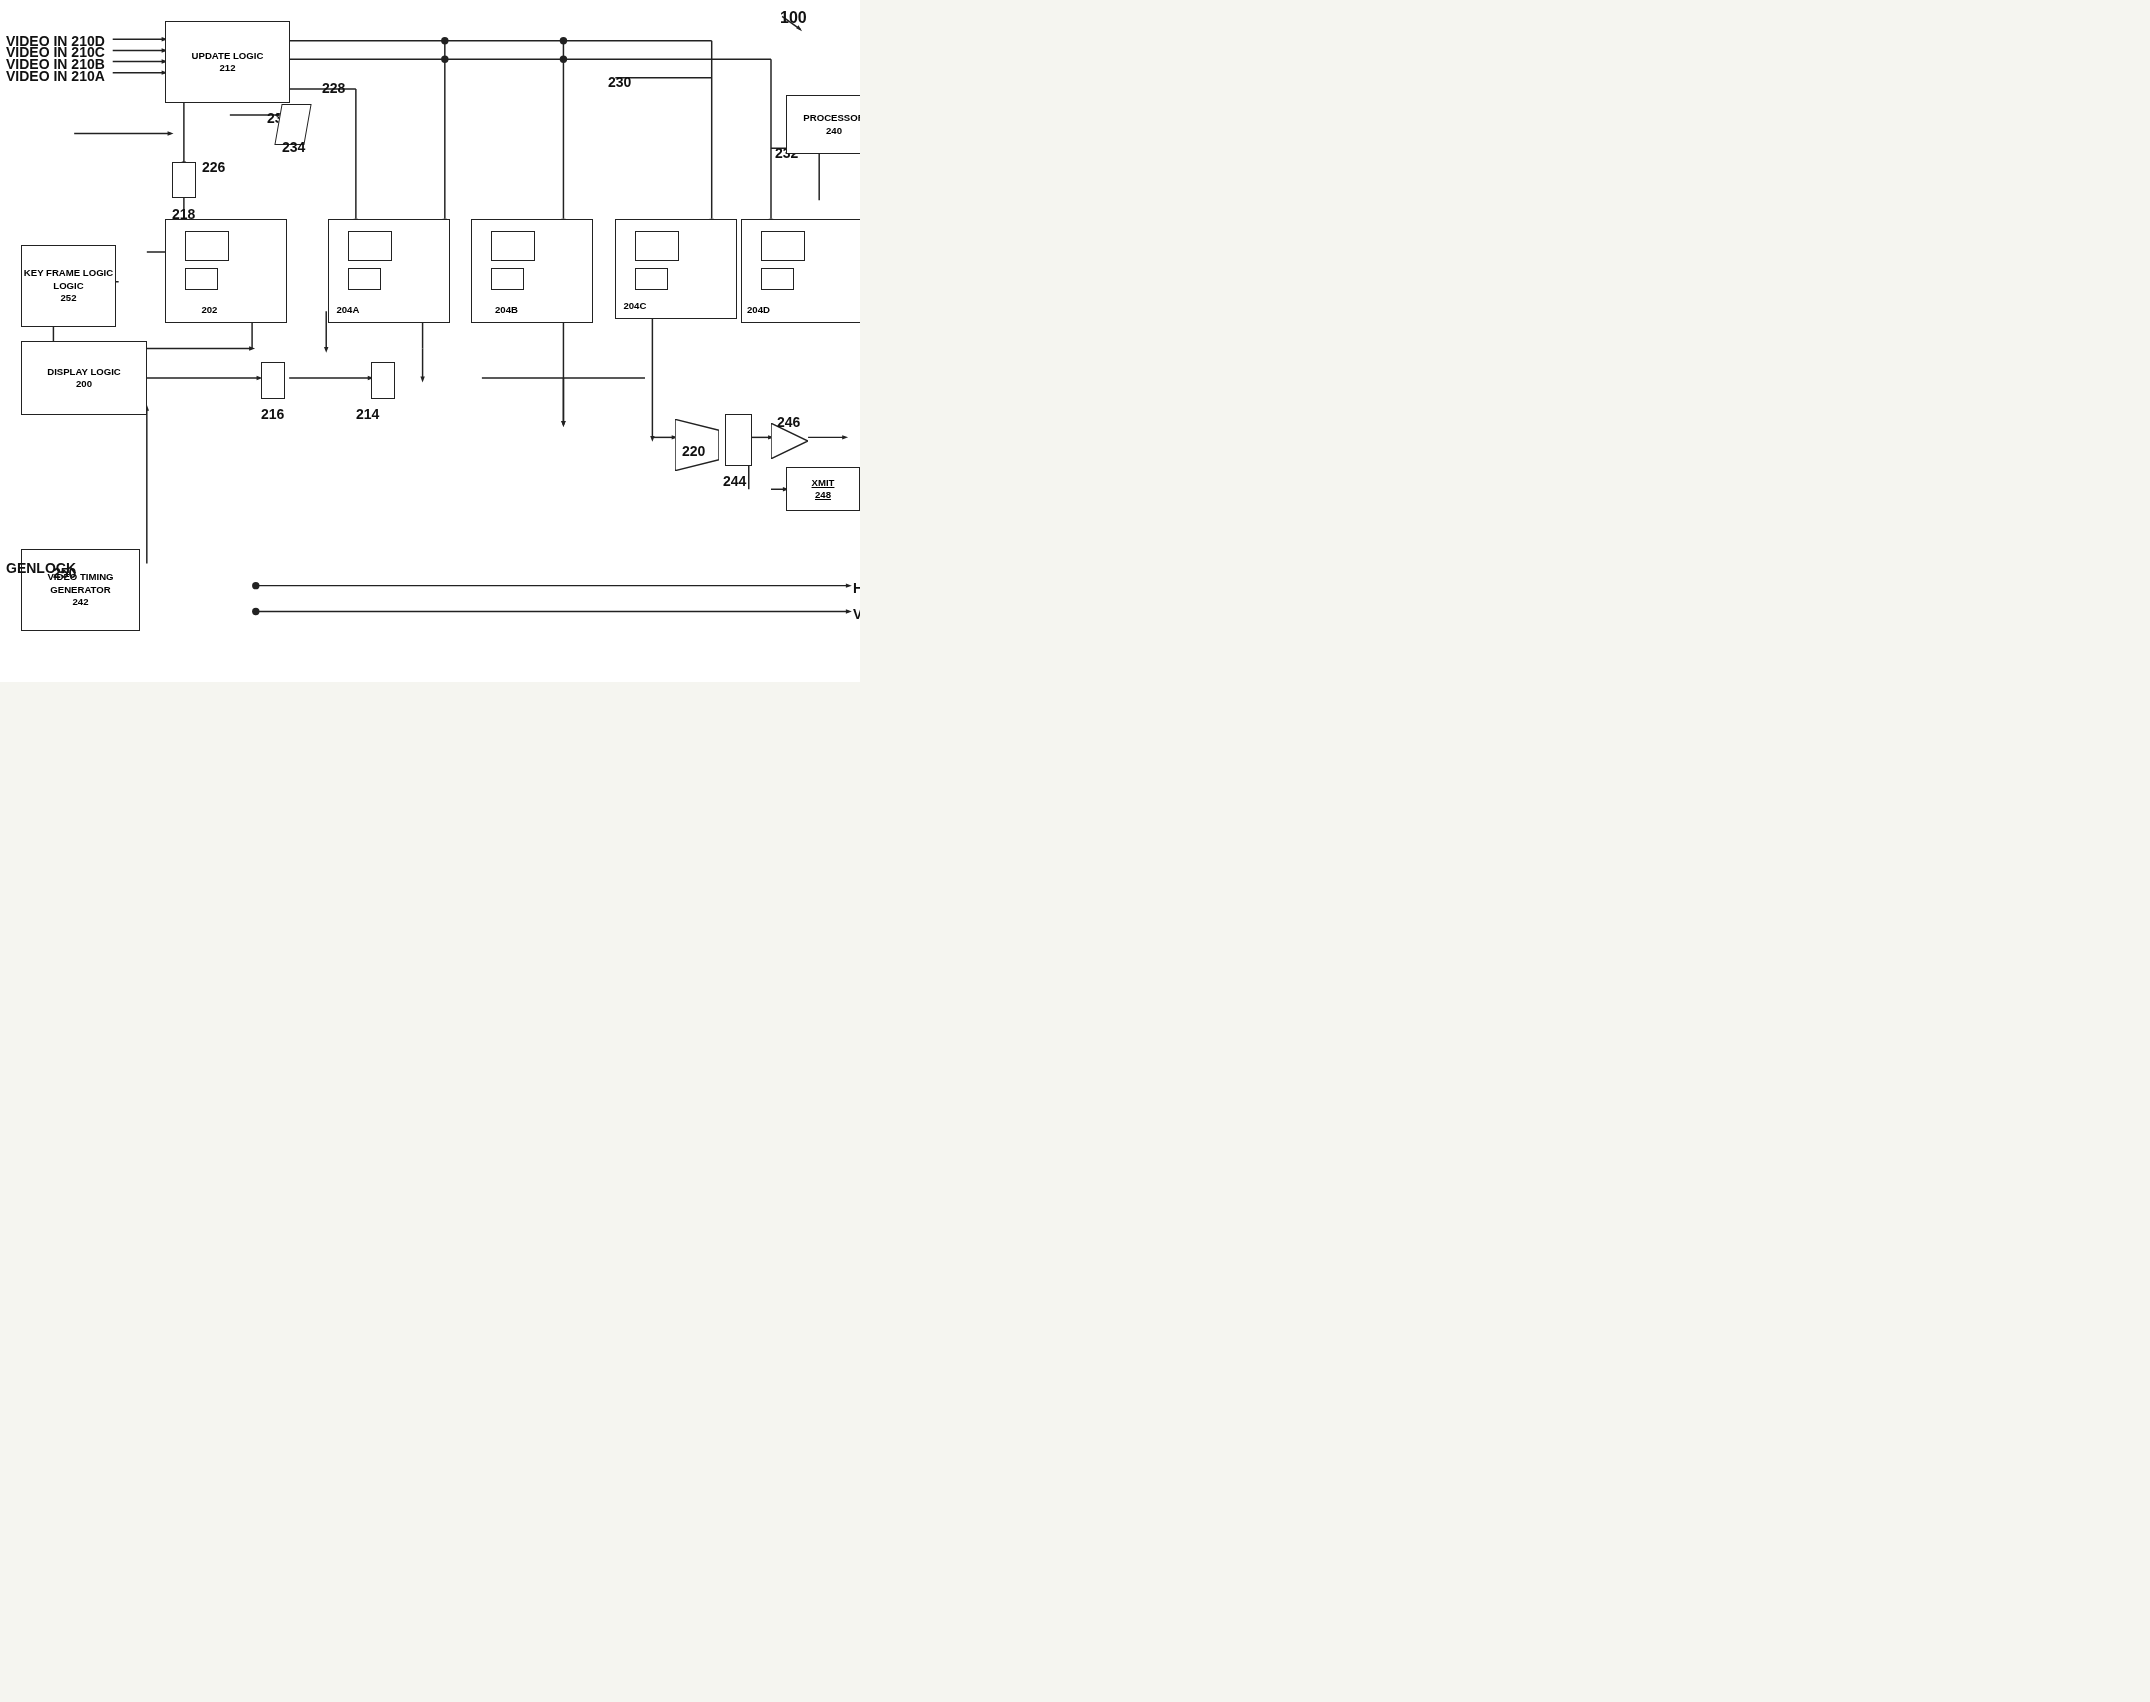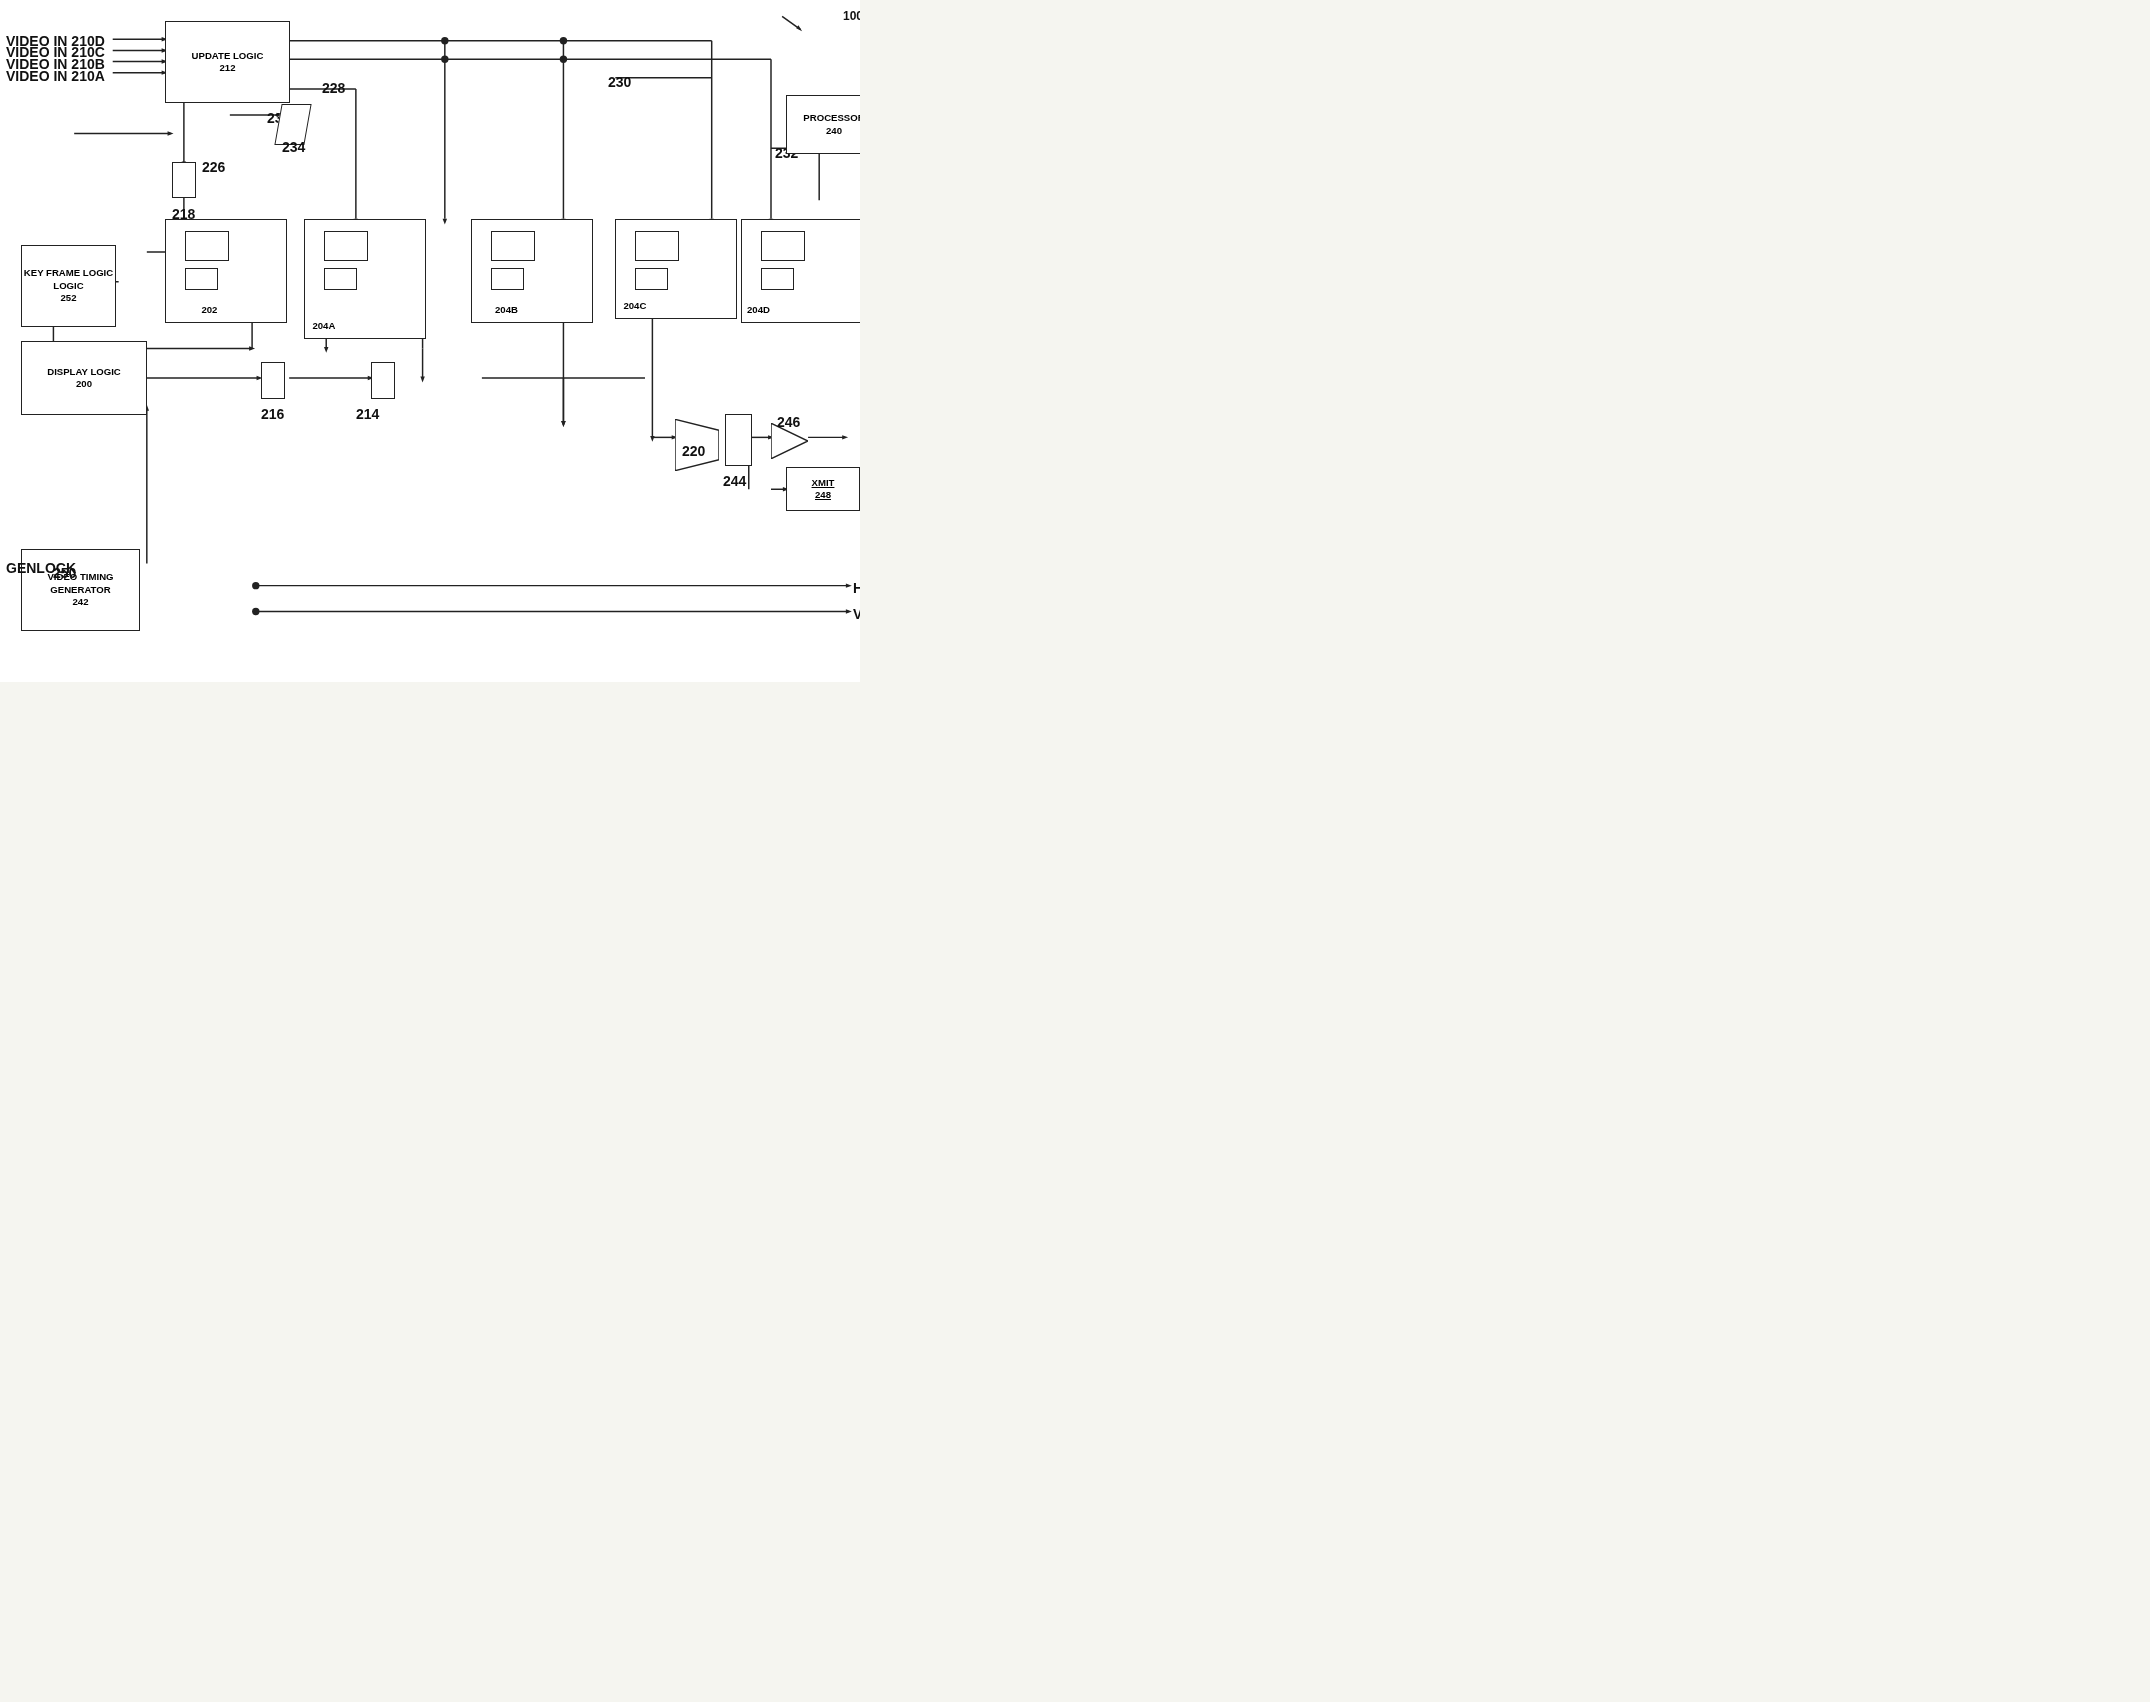--- a/index.html
+++ b/index.html
@@ -187,21 +187,21 @@
     <polygon points="567,508 573,508 570,516"></polygon>
 
     <line x1="650" y1="510" x2="870" y2="510"></line>
     <line x1="760" y1="510" x2="760" y2="570"></line>
     <polygon points="757,568 763,568 760,576"></polygon>
 
     <line x1="1055" y1="22" x2="1080" y2="40"></line>
     <polygon points="1074,38 1082,42 1077,34"></polygon>
   </svg>
 
-  <div class="label" style="top:9px; left:843px; font-size:12px;">100</div>
+  <div class="label" style="top:9px; left:780px; font-size:16px;">100</div>
 
   <div class="block" style="left:165px; top:21px; width:125px; height:82px;">
     <span>UPDATE LOGIC</span>
     <span>212</span>
   </div>
 
   <div class="label" style="top:33px; left:6px;">VIDEO IN 210D</div>
   <div class="label" style="top:44px; left:6px;">VIDEO IN 210C</div>
   <div class="label" style="top:56px; left:6px;">VIDEO IN 210B</div>
   <div class="label" style="top:68px; left:6px;">VIDEO IN 210A</div>
@@ -228,21 +228,21 @@
     <span>240</span>
   </div>
 
   <div class="block" style="left:165px; top:219px; width:122px; height:104px;">
 
     <div style="position:absolute; top:11px; left:18.5px; width:44px; height:30px; border:1.5px solid #222; background:white;"></div>
     <div style="position:absolute; top:48px; left:18.5px; width:33px; height:22px; border:1.5px solid #222; background:white;"></div>
     <span style="position:absolute; bottom:6px; left:7.4px;margin-left:28px;">202</span>
   </div>
 
-  <div class="block" style="left:304px; top:219px; width:122px; height:120px;padding-left:44px;">
+  <div class="block" style="left:328px; top:219px; width:122px; height:104px;padding-left:44px;">
     <div style="position:absolute; top:11px; left:18.5px; width:44px; height:30px; border:1.5px solid #222; background:white;"></div>
     <div style="position:absolute; top:48px; left:18.5px; width:33px; height:22px; border:1.5px solid #222; background:white;"></div>
     <span style="position:absolute; bottom:6px; left:7.4px;">204A</span>
   </div>
 
   <div class="block" style="left:471px; top:219px; width:122px; height:104px;">
     <div style="position:absolute; top:11px; left:18.5px; width:44px; height:30px; border:1.5px solid #222; background:white;"></div>
     <div style="position:absolute; top:48px; left:18.5px; width:33px; height:22px; border:1.5px solid #222; background:white;"></div>
     <span style="position:absolute; bottom:6px; left:23px;">204B</span>
   </div>

